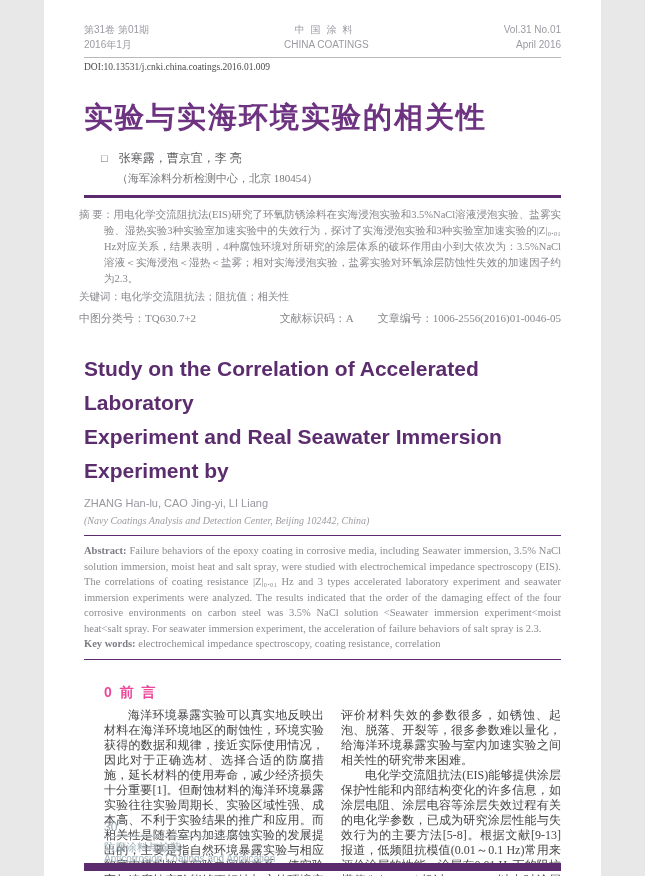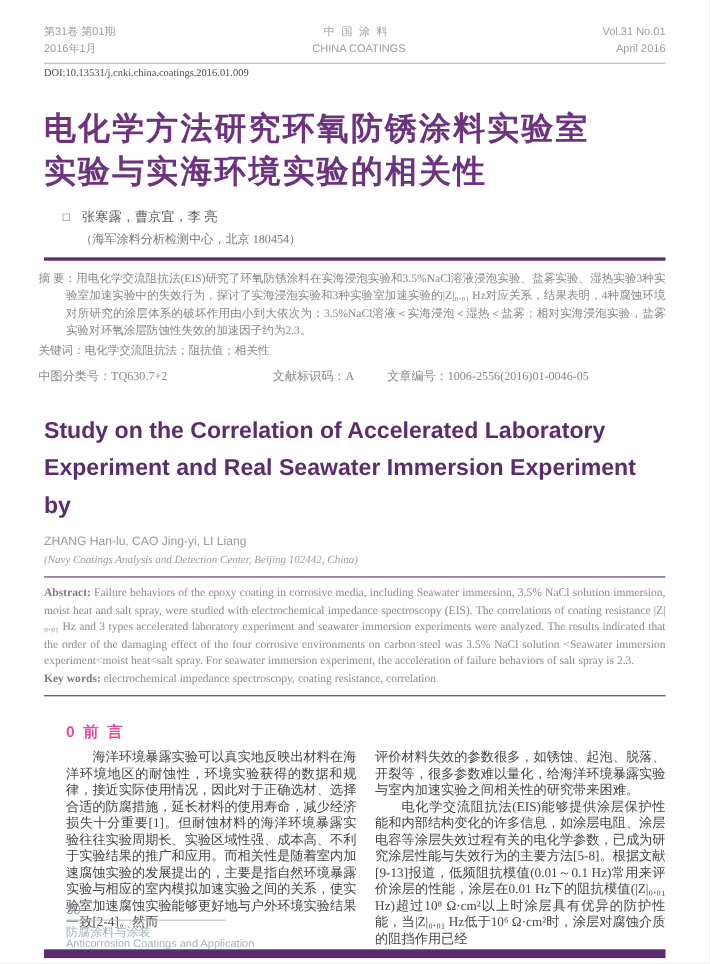--- a/index.html
+++ b/index.html
@@ -1,18 +1,18 @@
 <!DOCTYPE html>
 <html><head>
 <meta charset="utf-8">
 <style>
   * { margin:0; padding:0; box-sizing:border-box; }
   html,body { background:#e8e8e8; }
   .page {
-    position:relative; width:645px; height:876px; margin:0 auto;
+    position:relative; width:557px; height:876px; margin:0 auto;
     background:#ffffff; overflow:hidden;
     font-family:"Liberation Serif","DejaVu Serif",serif;
     color:#48484a;
   }
   
   .header {
     display:flex; justify-content:space-between; align-items:flex-start;
     margin:22px 40px 0 40px; padding-bottom:5px;
     border-bottom:1px solid #b9b9bd;
     font-family:"Liberation Sans","DejaVu Sans",sans-serif;
@@ -136,21 +136,20 @@
       <div>CHINA COATINGS</div>
     </div>
     <div class="h-col right">
       <div>Vol.31 No.01</div>
       <div>April 2016</div>
     </div>
   </div>
   <div class="doi">DOI:10.13531/j.cnki.china.coatings.2016.01.009</div>
 
   <h1 class="title-cn">
-    <span class="tl">电化学方法研究环氧防锈涂料实验室</span>
     <span class="tl">实验与实海环境实验的相关性</span>
   </h1>
 
   <div class="authors-cn">
     <span class="marker">□</span>
     <span>张寒露，曹京宜，李  亮</span>
   </div>
   <div class="affil-cn">（海军涂料分析检测中心，北京  180454）</div>
 
   <div class="rule-thick"></div>

